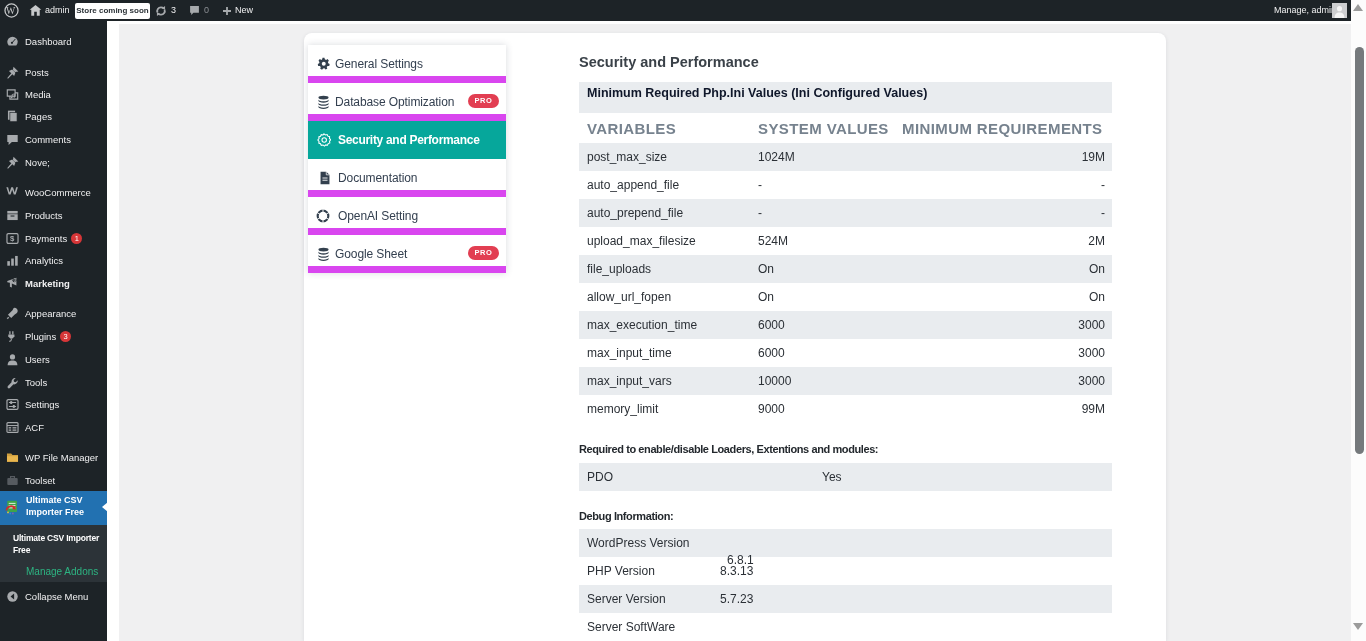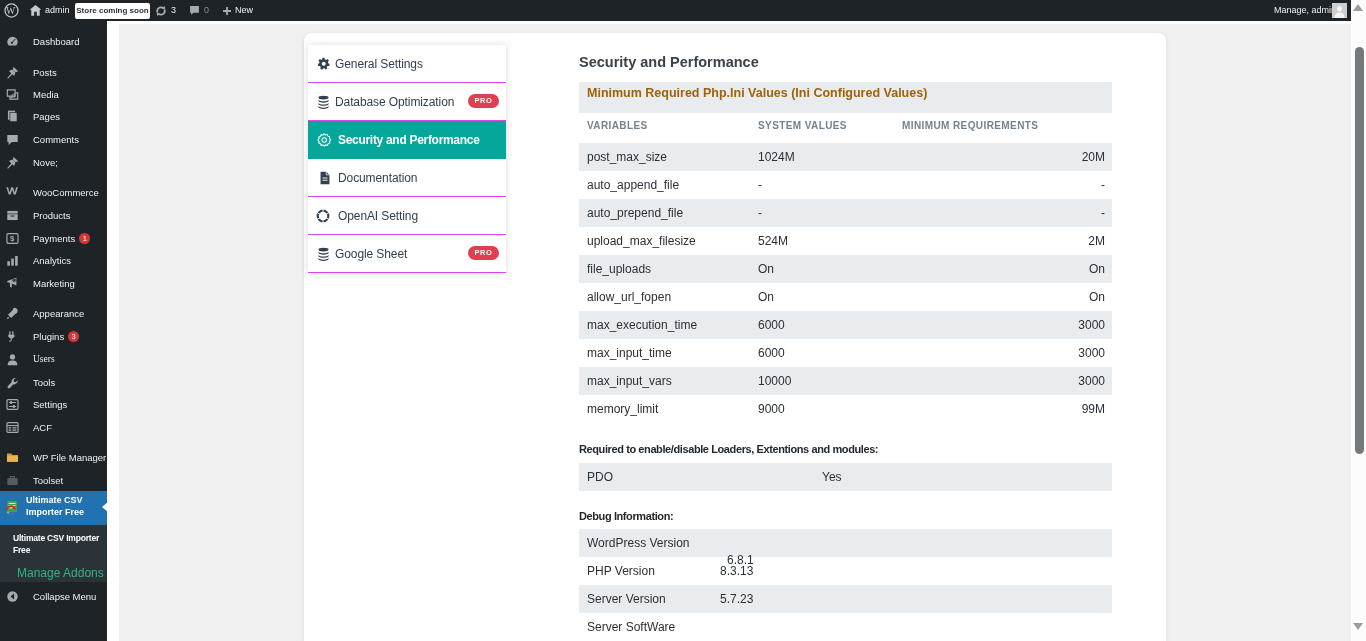--- a/index.html
+++ b/index.html
@@ -4,40 +4,40 @@
 <style>
 *{margin:0;padding:0;box-sizing:border-box;}
 html,body{width:1366px;height:641px;overflow:hidden;background:#fff;font-family:"Liberation Sans",sans-serif;}
 .abs{position:absolute;}
 
 #adminbar{position:absolute;left:0;top:0;width:1351px;height:21px;background:#1d2327;color:#f0f0f1;font-size:9px;}
 #adminbar .it{position:absolute;top:0;height:21px;line-height:21px;white-space:nowrap;}
 
 #sidebar{position:absolute;left:0;top:21px;width:107px;height:620px;background:#1d2327;}
 .mi{position:absolute;left:0;width:107px;height:23px;color:#f0f0f1;font-size:9.5px;}
-.mi .lab{position:absolute;left:25px;top:0;line-height:23px;white-space:nowrap;margin-left:8px;}
+.mi .lab{position:absolute;left:25px;top:0;line-height:23px;white-space:nowrap;}
 .mi .ic{position:absolute;left:6px;top:5px;width:13px;height:13px;}
 .badge{display:inline-block;background:#d63638;color:#fff;border-radius:50%;width:11px;height:11px;line-height:11px;text-align:center;font-size:7.5px;margin-left:4px;vertical-align:1px;}
 #csvactive{position:absolute;left:0;top:470px;width:107px;height:34px;background:#2271b1;color:#fff;font-size:9px;font-weight:600;}
 #csvactive .arrow{position:absolute;right:-1px;top:11px;width:0;height:0;border-right:6px solid #fff;border-top:5px solid transparent;border-bottom:5px solid transparent;}
 #submenu{position:absolute;left:0;top:504px;width:107px;height:57px;background:#2c3338;}
 
 #contentbg{position:absolute;left:107px;top:21px;width:1244px;height:620px;background:#fff;}
 #graypanel{position:absolute;left:119px;top:24px;width:1232px;height:617px;background:#f0f0f1;}
 #card{position:absolute;left:304px;top:33px;width:862px;height:608px;background:#fff;border-radius:8px 8px 0 0;box-shadow:0 1px 4px rgba(30,40,60,.10);}
 #tabbox{position:absolute;left:308px;top:45px;width:198px;height:228px;background:#fff;box-shadow:0 0 7px rgba(40,50,70,.18);}
-.tab{position:absolute;left:0;width:198px;height:38px;border-bottom:1px solid #d946ef;color:#344050;font-size:12px;letter-spacing:-0.1px;}
+.tab{position:absolute;left:0;width:198px;height:38px;border-bottom:7px solid #d946ef;color:#344050;font-size:12px;letter-spacing:-0.1px;}
 .tab .tl{position:absolute;left:27px;top:0;line-height:38px;white-space:nowrap;}
 .tab .ti{position:absolute;left:9px;top:12px;width:14px;height:14px;}
 .tab.active{background:#06a79b;color:#fff;font-weight:bold;border-bottom:none;letter-spacing:-0.3px;}
 .pro{position:absolute;right:7px;top:11px;width:31px;height:14px;background:#e23e52;border-radius:7px;color:#fff;font-size:7.5px;font-weight:bold;text-align:center;line-height:14px;letter-spacing:.5px;}
 
 .h1{position:absolute;left:579px;top:54px;font-size:14.5px;font-weight:bold;color:#3a4148;}
-#secbar{position:absolute;left:579px;top:82px;width:533px;height:31px;background:#e9ecef;color:#a16207;font-size:12.5px;font-weight:bold;line-height:22px;padding-left:8px;}
-.colh{position:absolute;top:120px;font-size:10px;font-weight:bold;color:#76828e;letter-spacing:.4px;}
+#secbar{position:absolute;left:579px;top:82px;width:533px;height:31px;background:#e9ecef;color:#0f172a;font-size:12.5px;font-weight:bold;line-height:22px;padding-left:8px;}
+.colh{position:absolute;top:120px;font-size:15px;font-weight:bold;color:#76828e;letter-spacing:.4px;}
 .row{position:absolute;left:579px;width:533px;height:28px;font-size:12px;color:#2b3036;}
 .row.odd{background:#e9ecef;}
 .row .c1{position:absolute;left:8px;top:0;line-height:28px;}
 .row .c2{position:absolute;left:179px;top:0;line-height:28px;}
 .row .c3{position:absolute;right:7px;top:0;line-height:28px;}
 .sect{position:absolute;left:579px;font-size:11px;font-weight:600;color:#23282d;letter-spacing:-0.4px;}
 </style>
 </head>
 <body>
 
@@ -141,21 +141,21 @@
       <span class="lab">Payments<span class="badge">1</span></span>
     </div>
   <div class="mi" style="top:228px;">
       <span class="ic"><svg width="13" height="13" viewBox="0 0 20 20">
           <rect x="2" y="11" width="4" height="7" fill="#a7aaad"></rect>
           <rect x="8" y="7" width="4" height="11" fill="#a7aaad"></rect>
           <rect x="14" y="3" width="4" height="15" fill="#a7aaad"></rect>
         </svg></span>
       <span class="lab">Analytics</span>
     </div>
-  <div class="mi" style="top:251px;">
+  <div class="mi" style="top:251px;font-weight:bold;">
       <span class="ic"><svg width="13" height="13" viewBox="0 0 20 20">
           <path d="M16 1 L16 13 L9 10 L9 16 L6 15 L6 9 L2 8 L2 6 Z" fill="#a7aaad"></path>
           <circle cx="13" cy="5" r="3" fill="#1d2327"></circle>
           <text x="11.5" y="7.5" font-size="7" fill="#a7aaad" font-family="Liberation Sans">0</text>
         </svg></span>
       <span class="lab">Marketing</span>
     </div>
 
   <div class="mi" style="top:281px;">
       <span class="ic"><svg width="13" height="13" viewBox="0 0 20 20">
@@ -164,21 +164,21 @@
       <span class="lab">Appearance</span>
     </div>
   <div class="mi" style="top:304px;">
       <span class="ic"><svg width="13" height="13" viewBox="0 0 20 20">
           <path d="M6 2 V7 M10.5 2 V7" stroke="#a7aaad" stroke-width="2"></path>
           <path d="M3.5 7 H13 V10 L10 13 H6.5 L3.5 10 Z" fill="#a7aaad"></path>
           <path d="M8.2 13 V15 C8.2 17 7 17.5 5 17.5" stroke="#a7aaad" stroke-width="1.6" fill="none"></path>
         </svg></span>
       <span class="lab">Plugins<span class="badge">3</span></span>
     </div>
-  <div class="mi" style="top:327px;font-family:Liberation Serif, serif;">
+  <div class="mi" style="top:327px;">
       <span class="ic"><svg width="13" height="13" viewBox="0 0 20 20">
           <circle cx="10" cy="6" r="4" fill="#a7aaad"></circle>
           <path d="M2.5 19 C2.5 13.5 5.5 11.5 10 11.5 C14.5 11.5 17.5 13.5 17.5 19 Z" fill="#a7aaad"></path>
         </svg></span>
       <span class="lab">Users</span>
     </div>
   <div class="mi" style="top:350px;">
       <span class="ic"><svg width="13" height="13" viewBox="0 0 20 20">
           <path d="M18 6.5 A5.6 5.6 0 0 1 11.5 12.8 L6 18.3 A2 2 0 0 1 3 15.3 L8.5 9.8 A5.6 5.6 0 0 1 14.8 3.3 L11.8 6.3 L12.3 9 L15 9.5 Z" fill="#a7aaad"></path>
         </svg></span>
@@ -228,21 +228,21 @@
           <path d="M13.5 7.5 L14.5 12.5 L9.5 12 Z" fill="#cf2e2e"></path>
           <circle cx="4" cy="16.5" r="1.2" fill="#e8c33d"></circle>
           <circle cx="7" cy="18" r="1.2" fill="#3e7fd4"></circle>
           <circle cx="10.5" cy="18" r="1.2" fill="#8c5bb0"></circle>
         </svg></span>
     <div class="abs" style="left:26px;top:4px;line-height:11.5px;">Ultimate CSV<br>Importer Free</div>
     <div class="arrow"></div>
   </div>
   <div id="submenu">
     <div class="abs" style="left:13px;top:8px;color:#fff;font-weight:bold;font-size:8.5px;letter-spacing:-0.2px;line-height:11.5px;white-space:nowrap;">Ultimate CSV Importer<br>Free</div>
-    <div class="abs" style="left:17px;top:41px;color:#2db482;font-size:12px;">Manage Addons</div>
+    <div class="abs" style="left:26px;top:41px;color:#2db482;font-size:10px;">Manage Addons</div>
   </div>
   <div class="mi" style="top:564px;">
       <span class="ic"><svg width="13" height="13" viewBox="0 0 20 20">
           <circle cx="10" cy="10" r="8" fill="#a7aaad"></circle>
           <path d="M12.5 5.5 L7 10 L12.5 14.5 Z" fill="#1d2327"></path>
         </svg></span>
       <span class="lab">Collapse Menu</span>
     </div>
 </div>
 
@@ -307,21 +307,21 @@
 
 <div class="h1">Security and Performance</div>
 <div id="secbar">Minimum Required Php.Ini Values (Ini Configured Values)</div>
 <div class="colh" style="left:587px;">VARIABLES</div>
 <div class="colh" style="left:758px;">SYSTEM VALUES</div>
 <div class="colh" style="left:902px;">MINIMUM REQUIREMENTS</div>
 
 <div class="row odd" style="top:143px;">
     <span class="c1">post_max_size</span>
     <span class="c2">1024M</span>
-    <span class="c3">20M</span>
+    <span class="c3">19M</span>
   </div>
 <div class="row" style="top:171px;">
     <span class="c1">auto_append_file</span>
     <span class="c2">-</span>
     <span class="c3">-</span>
   </div>
 <div class="row odd" style="top:199px;">
     <span class="c1">auto_prepend_file</span>
     <span class="c2">-</span>
     <span class="c3">-</span>

